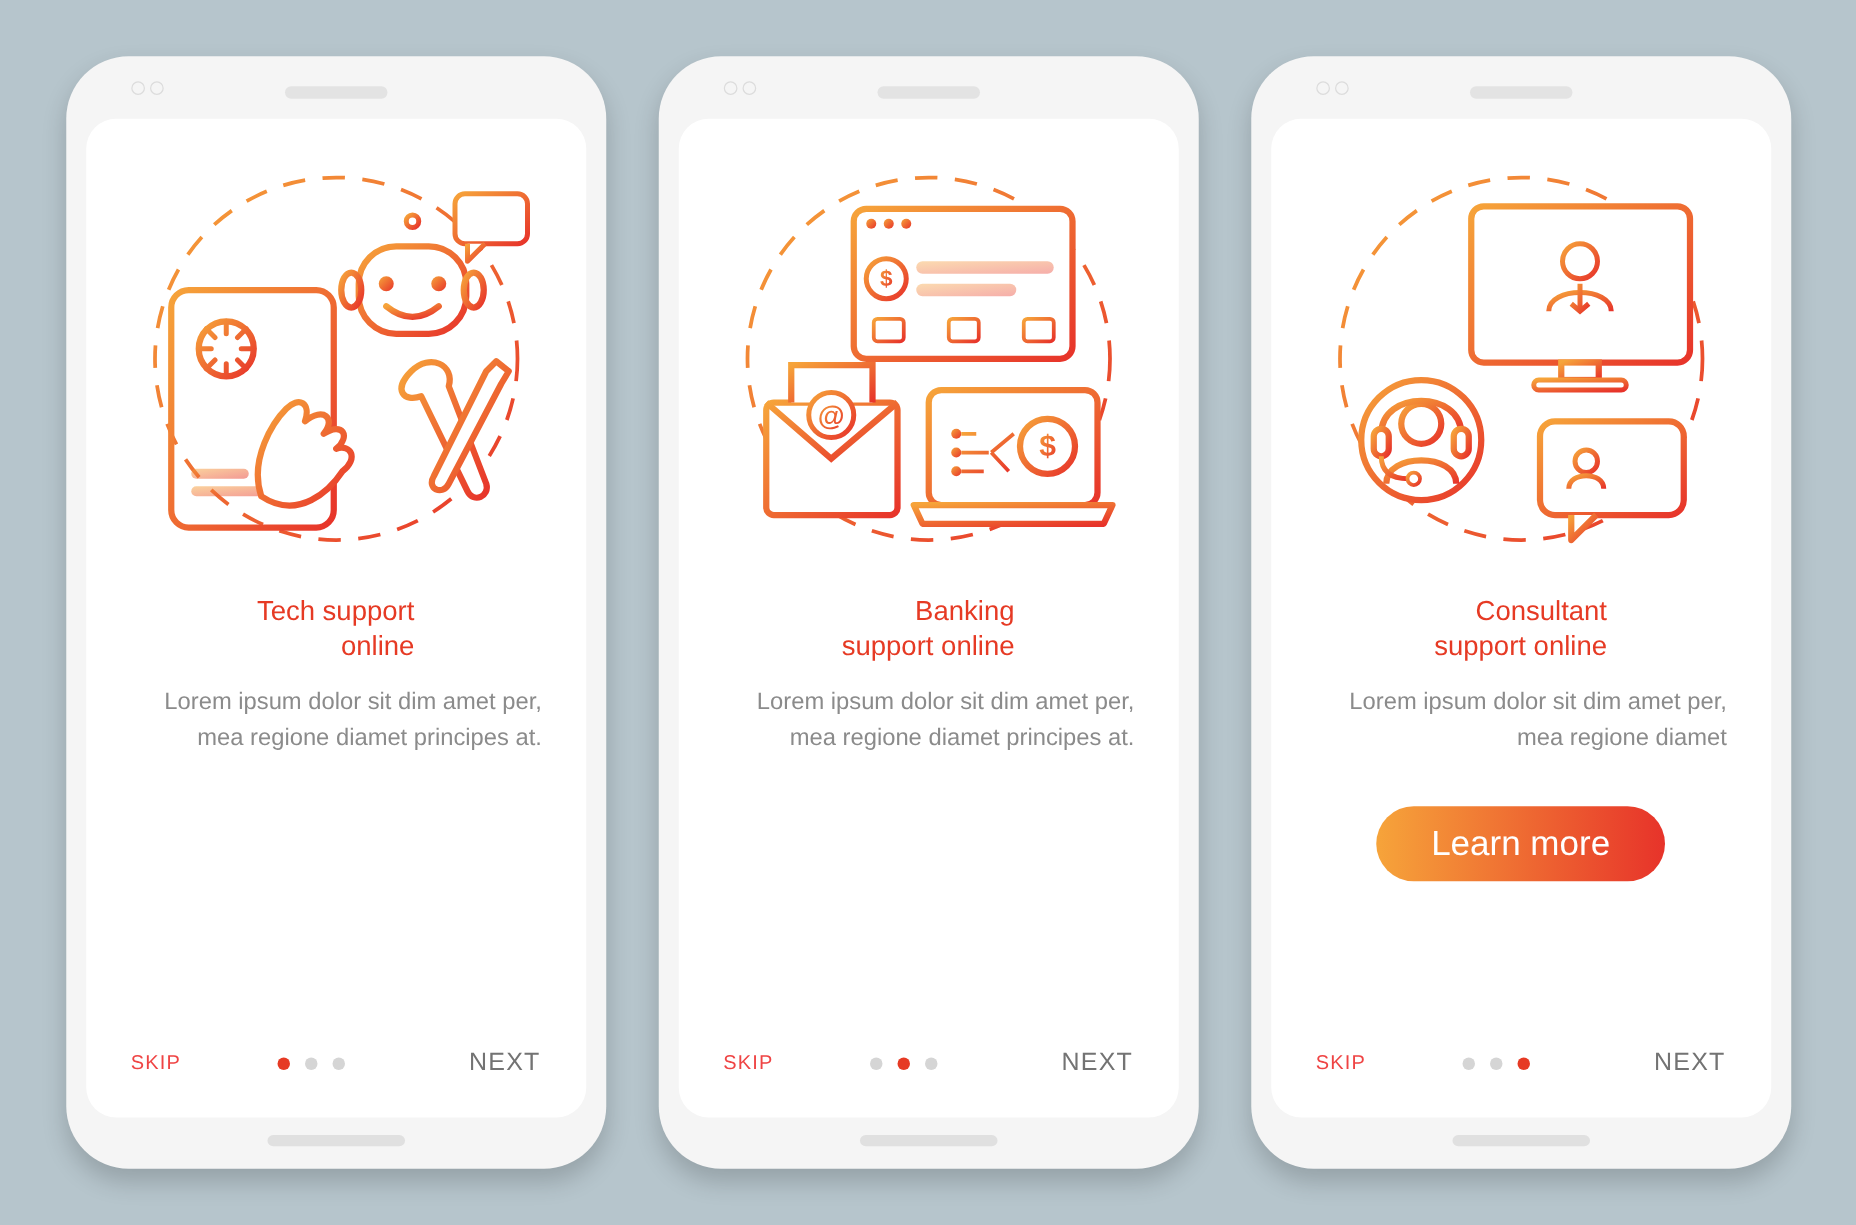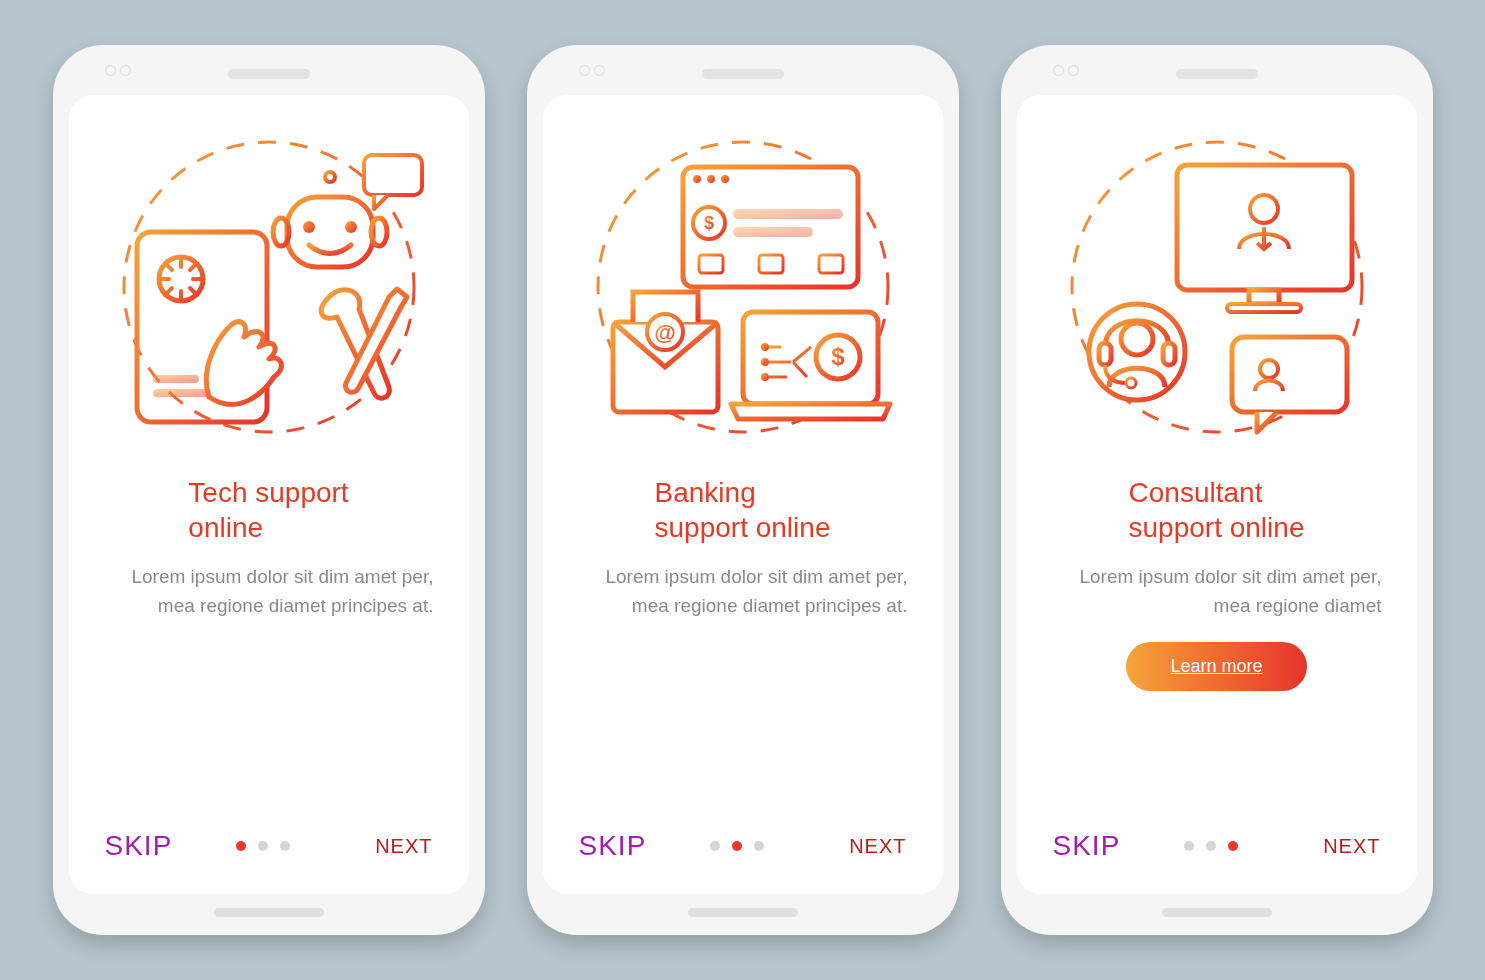--- a/index.html
+++ b/index.html
@@ -61,63 +61,62 @@
     padding: 32px 30px 24px;
     position: relative;
   }
   .illus {
     width: 320px;
     height: 310px;
     margin-top: 10px;
     margin-bottom: 28px;
   }
   .title {
-    font-size: 28px;
+    font-size: 22px;
     font-weight: 500;
     color: #e63a24;
-    text-align: left;
+    text-align: right;
     line-height: 1.25;
     margin-bottom: 18px;
   }
   .desc {
     font-size: 19px;
     color: #8b8b8b;
     text-align: right;
     line-height: 1.5;
     max-width: 330px;
   }
   .cta {
-    margin-top: 22px;
+    margin-top: 40px;
     padding: 14px 44px;
     border-radius: 30px;
     background: linear-gradient(90deg, #f6a43a, #e7332a);
     color: #fff;
-    font-size: 18px;
+    font-size: 28px;
     border: none;
     cursor: pointer;
-    text-decoration: underline;
   }
   .footer {
     margin-top: auto;
     width: 100%;
     display: flex;
     align-items: center;
     justify-content: space-between;
     padding: 0 6px 8px;
   }
   .skip {
-    font-size: 28px;
+    font-size: 16px;
     letter-spacing: 1px;
-    color: #a21caf;
+    color: #ef4444;
     cursor: pointer;
   }
   .next {
     font-size: 20px;
     letter-spacing: 1px;
-    color: #b91c1c;
+    color: #737373;
     cursor: pointer;
     font-weight: 500;
     margin-left: 22px;
   }
   .dots {
     display: flex;
     gap: 12px;
   }
   .dot {
     width: 10px; height: 10px;

